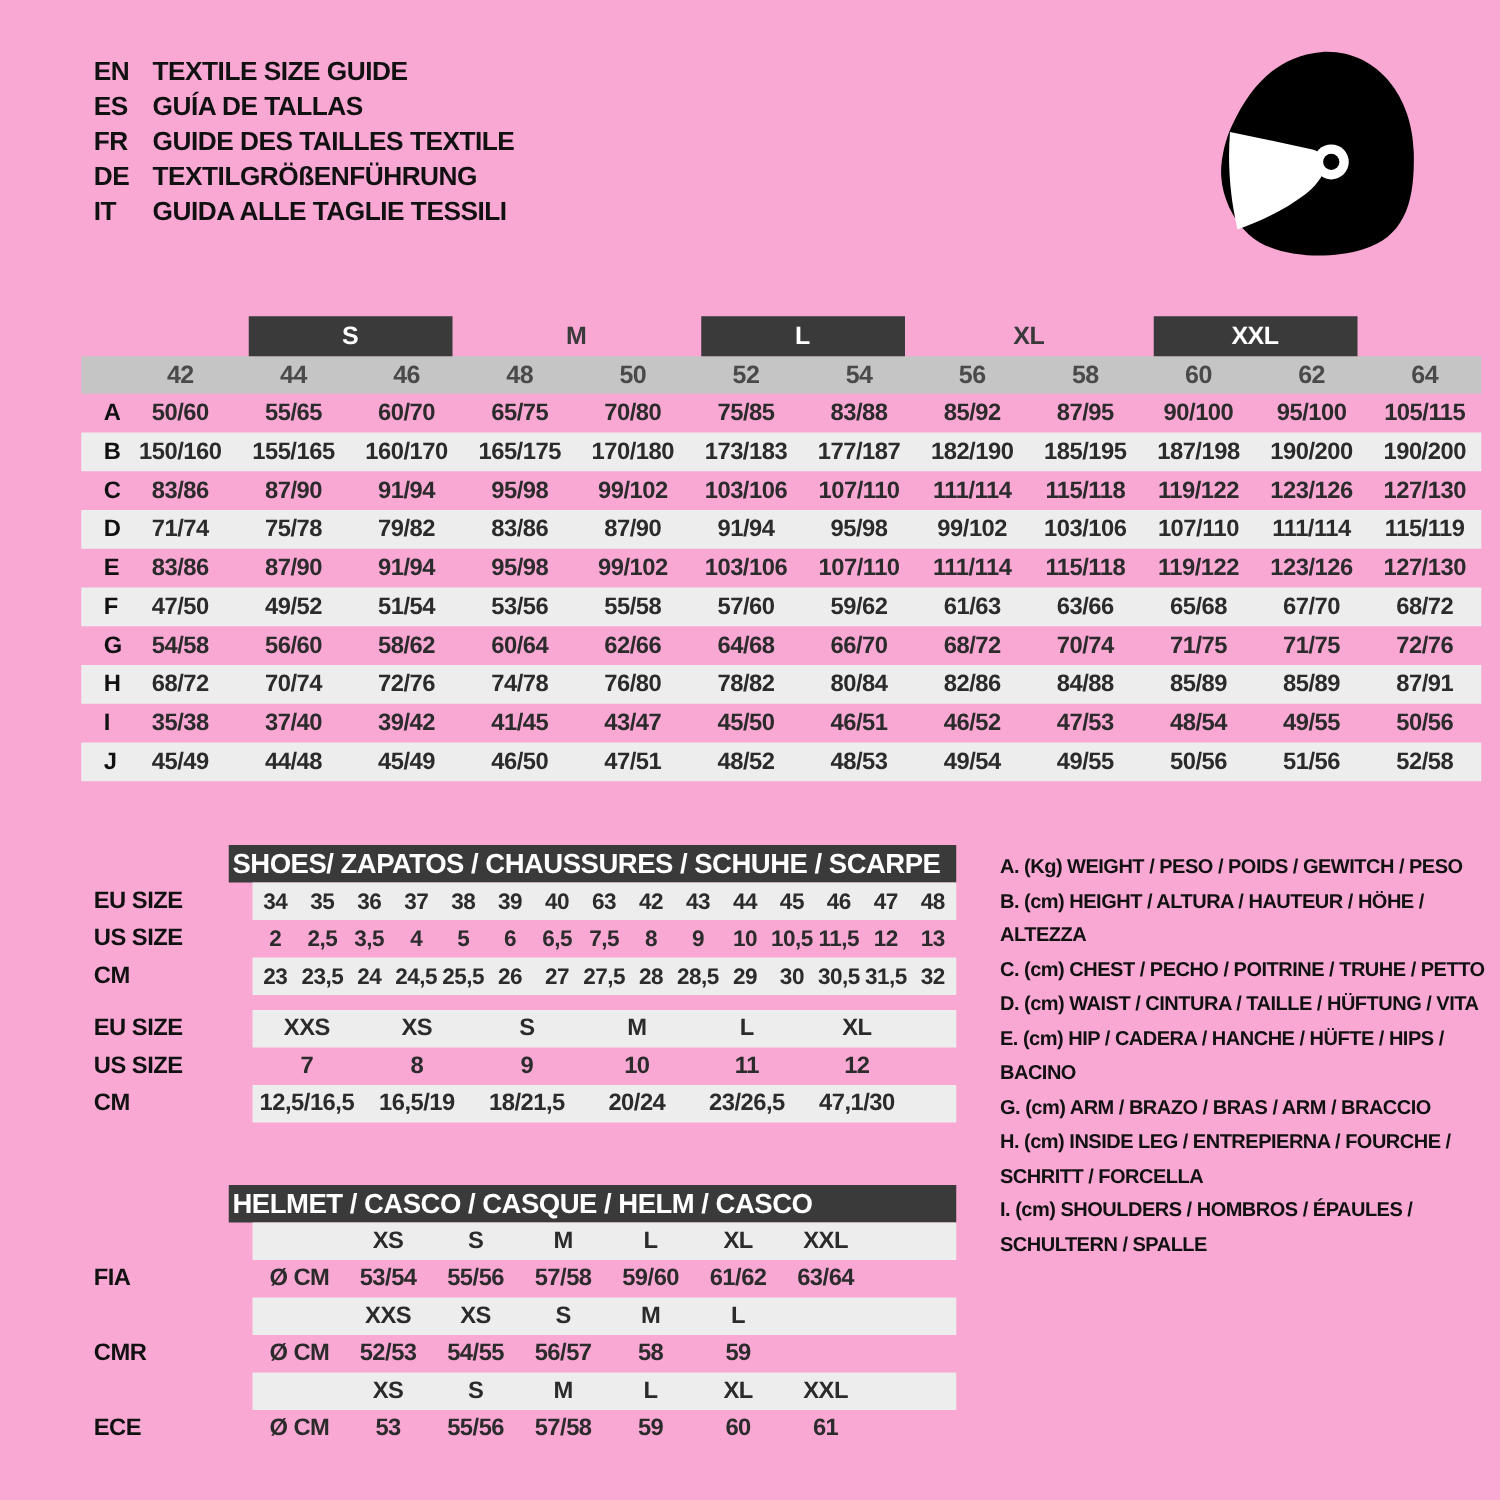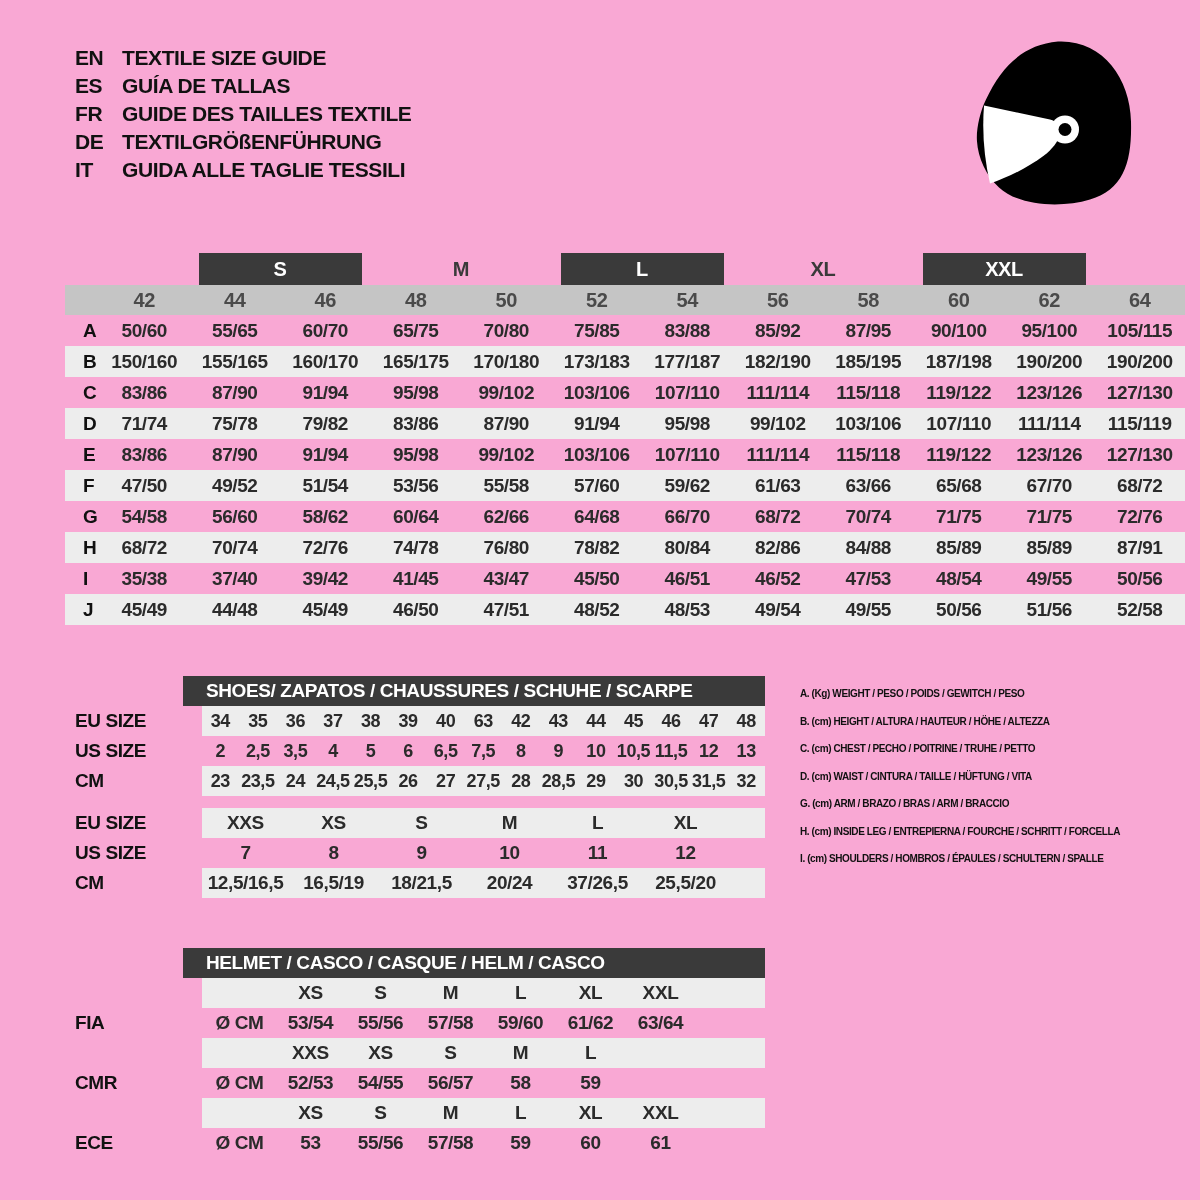--- a/index.html
+++ b/index.html
@@ -23,32 +23,32 @@
   .group.plain{color:#3a3a3a;}
   .band{height:30px;background:var(--header-band,#c5c5c5);color:#4a4a4a;font-size:20px;}
   .trow{position:relative;height:31px;color:#2b2b2b;}
   .trow.gray{background:var(--row-stripe,#ededed);}
   .rowlab{position:absolute;left:18px;top:0;height:100%;display:flex;align-items:center;color:#111;}
   .cell{display:flex;align-items:center;justify-content:center;white-space:nowrap;}
 
   
   .sub{position:absolute;left:75px;width:690px;font-size:19px;letter-spacing:-0.4px;}
   .titlebar{margin-left:108px;height:30px;background:var(--dark-bar,#3a3a3a);color:#fff;
-            display:flex;align-items:center;padding-left:23px;font-size:19px;white-space:nowrap;}
+            display:flex;align-items:center;padding-left:3px;font-size:22px;white-space:nowrap;}
   .srow{display:flex;height:30px;text-align:right;}
   .rlabel{width:108px;display:flex;align-items:center;color:#111;}
   .rvals{width:644px;display:grid;color:#2b2b2b;margin-left:32px;}
   .srow.gray .rvals{background:var(--row-stripe,#ededed);}
   .cols15{grid-template-columns:repeat(15,1fr);font-size:18px;}
   .cols6{grid-template-columns:repeat(6,88px);}
   .hcols{grid-template-columns:74px repeat(6,70px);}
   .hcols .unit{justify-content:flex-start;padding-left:14px;}
 
   
-  .legend{position:absolute;left:800px;top:680px;width:400px;font-size:10px;
+  .legend{position:absolute;left:800px;top:680px;width:400px;font-size:16px;
           line-height:27.5px;letter-spacing:-0.4px;color:#111;}
 </style>
 </head>
 <body>
 
 <div class="page">
 
   <div class="lang-block">
       <div class="lang-row">
         <span class="lang-code">EN</span>
@@ -349,22 +349,22 @@
             <div class="cell">12</div>
           </div>
         </div>
         <div class="srow gray">
           <div class="rlabel">CM</div>
           <div class="rvals cols6">
             <div class="cell">12,5/16,5</div>
             <div class="cell">16,5/19</div>
             <div class="cell">18/21,5</div>
             <div class="cell">20/24</div>
-            <div class="cell">37/26,5</div>
-            <div class="cell">25,5/20</div>
+            <div class="cell">23/26,5</div>
+            <div class="cell">47,1/30</div>
           </div>
         </div>
       </div>
   </div>
 
   <div class="sub" style="top:948px">
     <div class="titlebar">
       <span>HELMET / CASCO / CASQUE / HELM / CASCO</span>
     </div>
     <div>
@@ -441,18 +441,19 @@
           </div>
         </div>
       </div>
   </div>
 
   <div class="legend">
       <div class="legend-line">A. (Kg) WEIGHT / PESO / POIDS / GEWITCH / PESO</div>
       <div class="legend-line">B. (cm) HEIGHT / ALTURA / HAUTEUR / HÖHE / ALTEZZA</div>
       <div class="legend-line">C. (cm) CHEST / PECHO / POITRINE / TRUHE / PETTO</div>
       <div class="legend-line">D. (cm) WAIST / CINTURA / TAILLE / HÜFTUNG / VITA</div>
+      <div class="legend-line">E. (cm) HIP / CADERA / HANCHE / HÜFTE / HIPS /  BACINO</div>
       <div class="legend-line">G. (cm) ARM  / BRAZO / BRAS / ARM / BRACCIO</div>
       <div class="legend-line">H. (cm) INSIDE LEG / ENTREPIERNA / FOURCHE / SCHRITT / FORCELLA</div>
       <div class="legend-line">I.  (cm) SHOULDERS / HOMBROS / ÉPAULES / SCHULTERN / SPALLE</div>
     </div>
 
 </div>
 
 </body></html>

